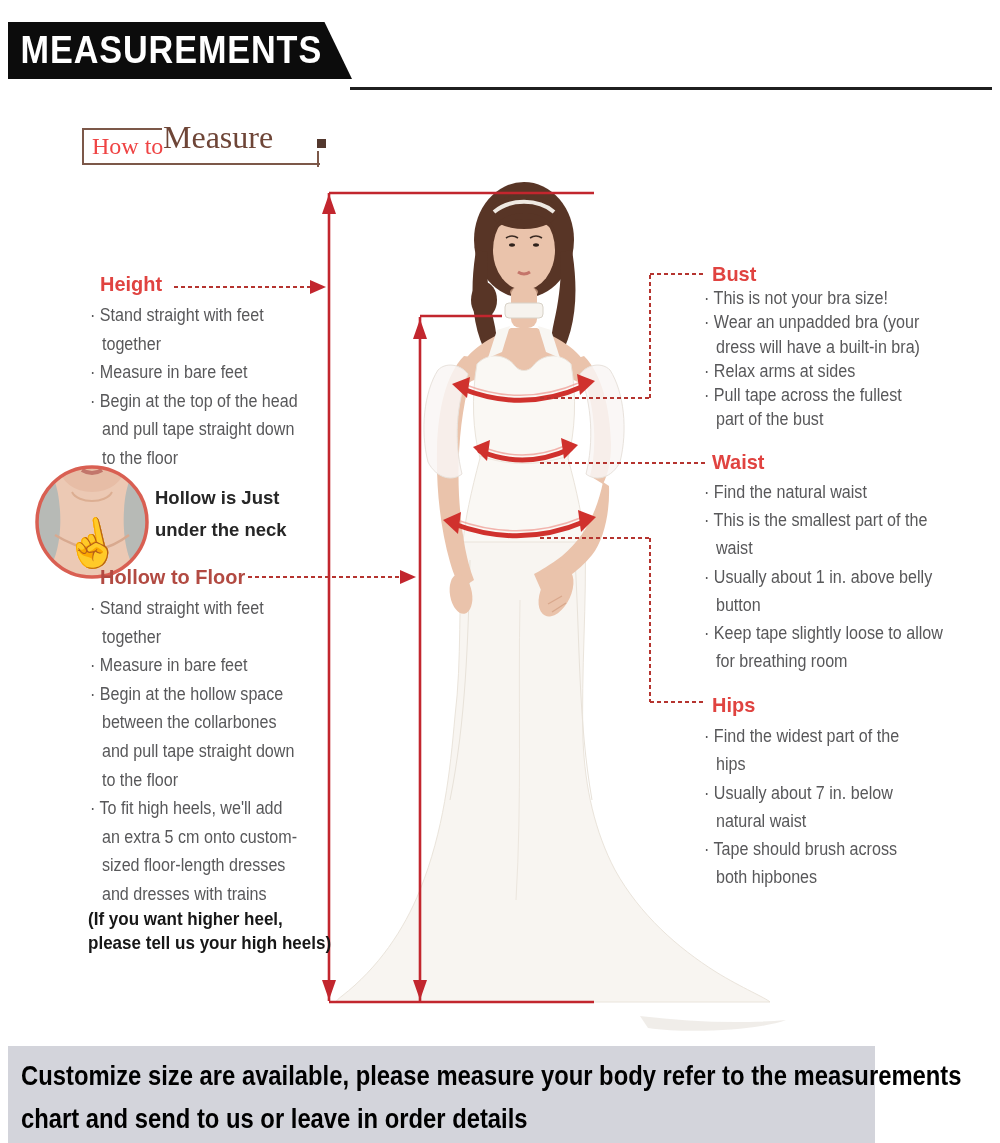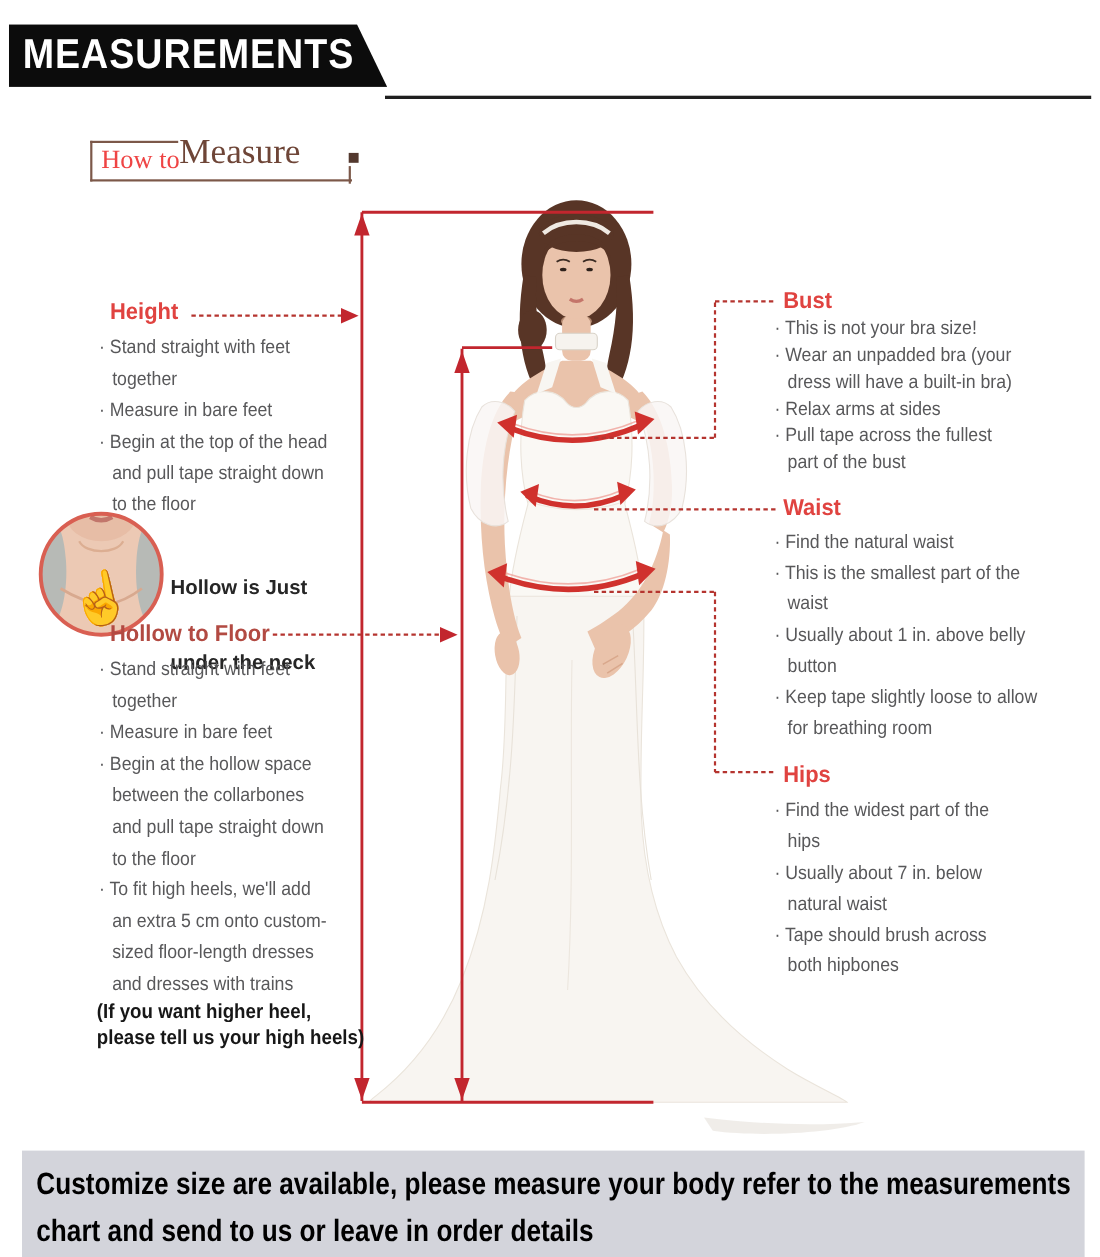--- a/index.html
+++ b/index.html
@@ -58,25 +58,25 @@
   .w-lines .ln { height:28.2px; }
   .p-lines .ln { height:28.3px; }
   .note-ln {
     font-size:18.5px; font-weight:bold; color:#171717; height:24px;
     white-space:nowrap; transform:scaleX(.92); transform-origin:0 0;
   }
   .hollow-note {
     position:absolute; left:155px; top:487px; font-size:18.5px; font-weight:bold;
     color:#262626;
   }
-  .hollow-note div { height:32px; white-space:nowrap;margin-top:36px; }
+  .hollow-note div { height:32px; white-space:nowrap; }
 
   
   .footer {
-    position:absolute; left:20px; top:1046px; width:966px; height:97px;
+    position:absolute; left:8px; top:1046px; width:867px; height:97px;
     background:#d3d4db;
   }
   .footer .fl {
     position:absolute; left:13px; white-space:nowrap; font-weight:bold;
     font-size:28px; color:#000; transform:scaleX(.85); transform-origin:0 0;
   }
   .fl1 { top:14px; }
   .fl2 { top:57px; }
 
   svg.scene { position:absolute; left:0; top:0; pointer-events:none; }

